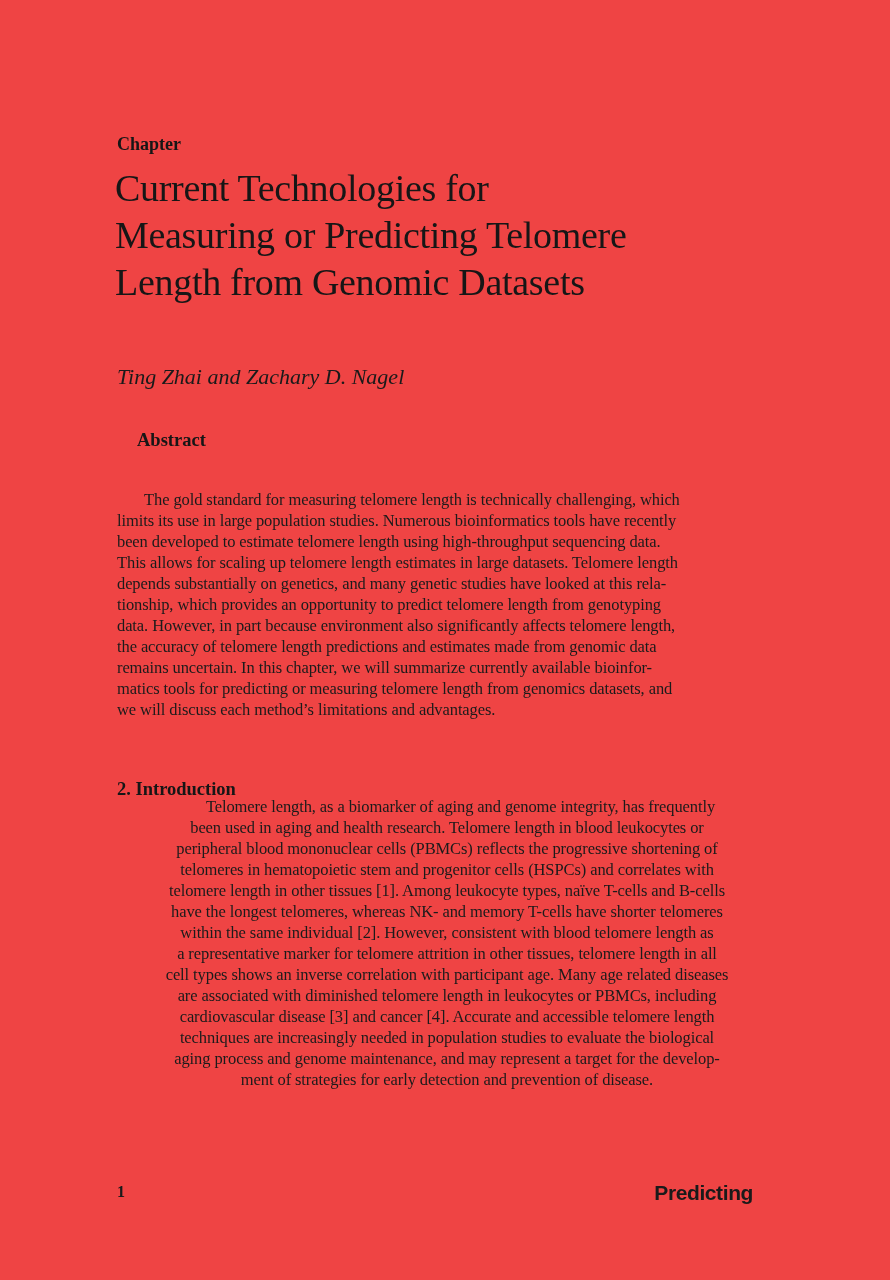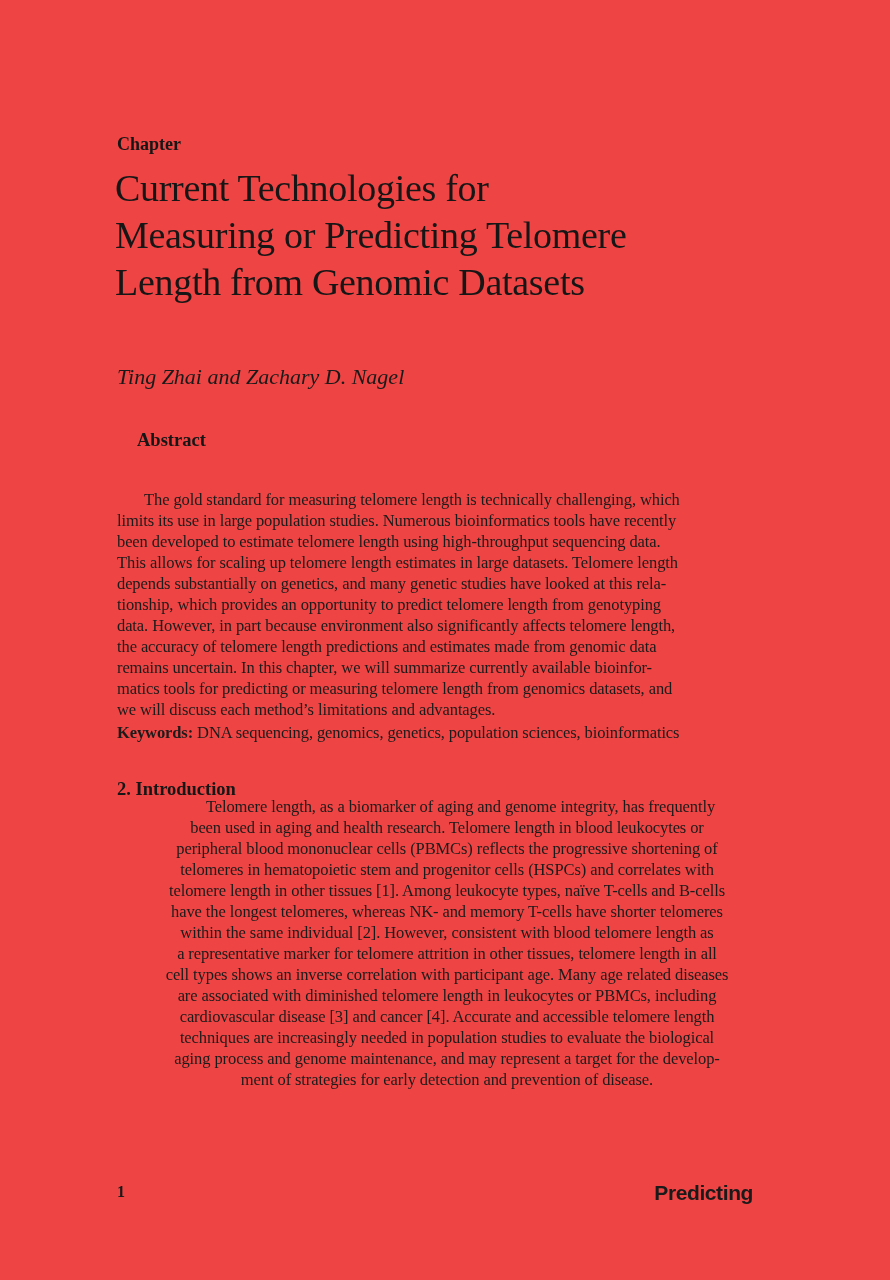--- a/index.html
+++ b/index.html
@@ -127,23 +127,20 @@
 been developed to estimate telomere length using high-throughput sequencing data.
 This allows for scaling up telomere length estimates in large datasets. Telomere length
 depends substantially on genetics, and many genetic studies have looked at this rela-
 tionship, which provides an opportunity to predict telomere length from genotyping
 data. However, in part because environment also significantly affects telomere length,
 the accuracy of telomere length predictions and estimates made from genomic data
 remains uncertain. In this chapter, we will summarize currently available bioinfor-
 matics tools for predicting or measuring telomere length from genomics datasets, and
 we will discuss each method’s limitations and advantages.</div>
 
-  <div class="keywords">
-    <span class="bold">Keywords:</span><span> DNA sequencing, genomics, genetics, population sciences, bioinformatics</span>
-  </div>
 
   <h2 class="section-heading intro-heading">2. Introduction</h2>
 
   <div class="intro-body">
     <div class="body-block">Telomere length, as a biomarker of aging and genome integrity, has frequently
 been used in aging and health research. Telomere length in blood leukocytes or
 peripheral blood mononuclear cells (PBMCs) reflects the progressive shortening of
 telomeres in hematopoietic stem and progenitor cells (HSPCs) and correlates with
 telomere length in other tissues [1]. Among leukocyte types, naïve T-cells and B-cells
 have the longest telomeres, whereas NK- and memory T-cells have shorter telomeres

